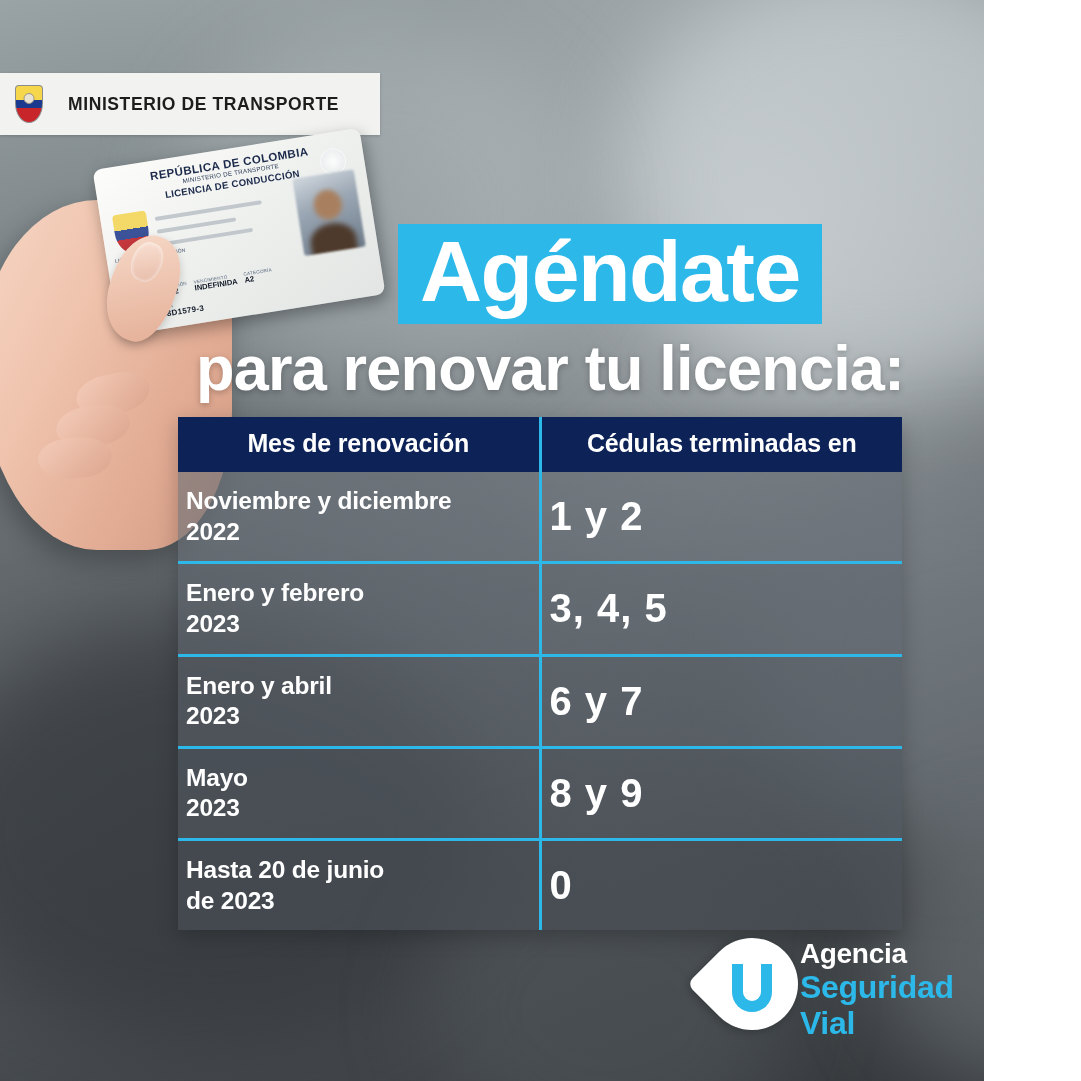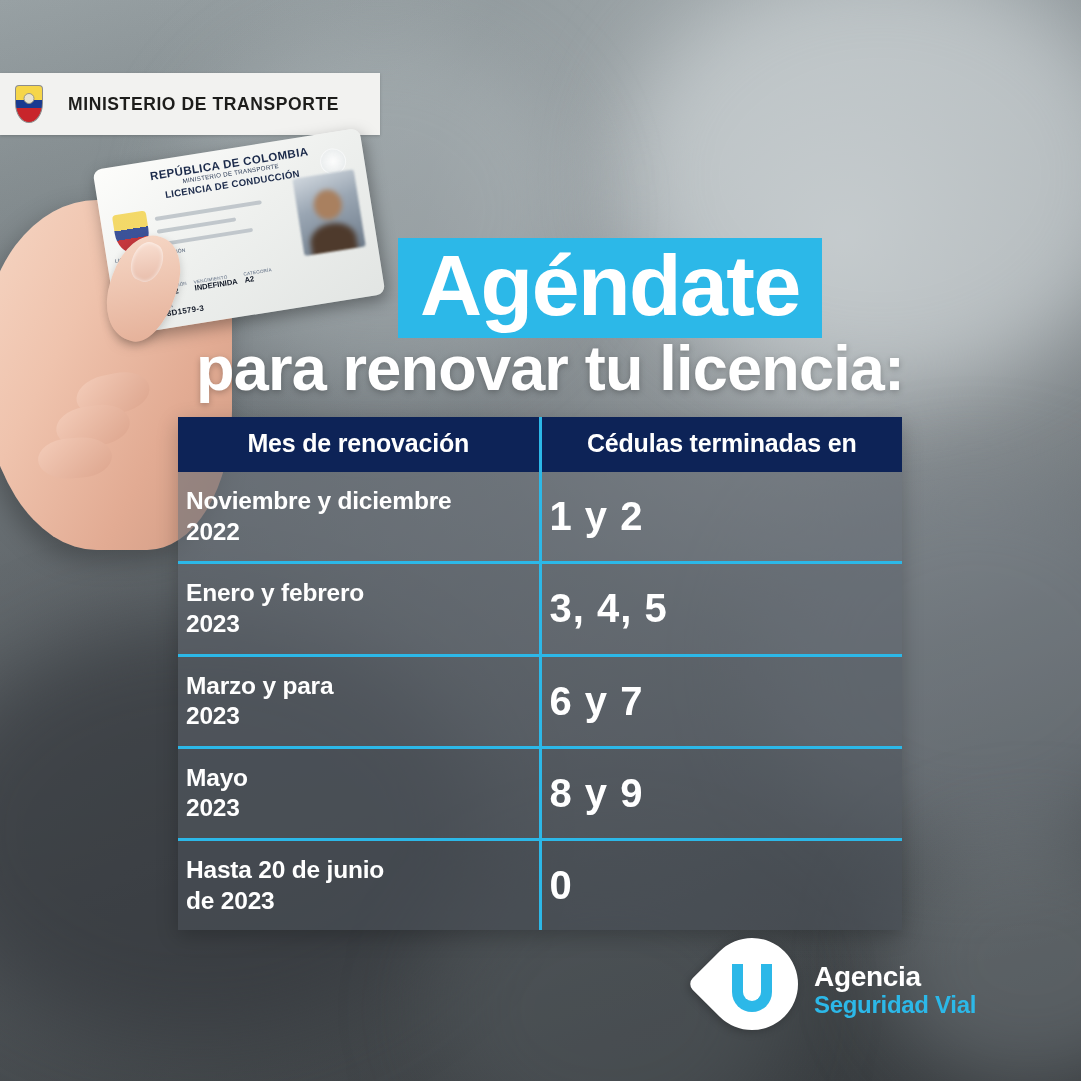--- a/index.html
+++ b/index.html
@@ -3,21 +3,21 @@
 <meta charset="utf-8">
 <style>
   * { box-sizing: border-box; margin: 0; padding: 0; }
   html, body {
     width: 1081px; height: 1081px;
     font-family: "Liberation Sans", sans-serif;
     overflow: hidden;
   }
   #poster {
     position: relative;
-    width: 1081px; height: 1081px;
+    width: 984px; height: 1081px;
     background:
       radial-gradient(circle at 78% 22%, rgba(215,220,222,0.55) 0%, rgba(160,168,172,0.25) 35%, rgba(0,0,0,0) 62%),
       radial-gradient(circle at 14% 74%, rgba(70,74,78,0.55) 0%, rgba(60,64,68,0.15) 45%, rgba(0,0,0,0) 70%),
       linear-gradient(160deg, #9aa3a6 0%, #8d9699 14%, #7e868a 30%, #6d7478 46%, #575d61 62%, #43484b 78%, #35393c 100%);
     overflow: hidden;
   }
   
   .blob { position: absolute; border-radius: 50%; filter: blur(42px); }
   .b1 { width: 520px; height: 430px; left: 620px; top: -40px;  background: rgba(222,228,230,0.50); }
   .b2 { width: 400px; height: 360px; left: 180px; top: 30px;   background: rgba(196,204,206,0.35); }
@@ -160,21 +160,21 @@
   }
   .lic-f { line-height: 1.15; }
   .lic-f .k { font-size: 4.6px; color: #5b6a80; letter-spacing: 0.2px; white-space: nowrap; }
   .lic-f .v { font-size: 7.6px; font-weight: bold; color: #131a28; white-space: nowrap; }
   .lic-serial { position: absolute; left: 10px; bottom: 9px; line-height: 1.1; }
   .lic-serial .k { font-size: 4.4px; color: #5b6a80; }
   .lic-serial .v { font-size: 8px; font-weight: bold; color: #131a28; letter-spacing: 0.3px; }
 
   
   .headline-hi {
-    position: absolute; left: 398px; top: 238px;
+    position: absolute; left: 398px; top: 224px;
     background: #2cb8e8;
     padding: 4px 22px 10px 22px;
   }
   .headline-hi span {
     font-size: 86px; font-weight: bold; color: #ffffff;
     letter-spacing: -1.5px; line-height: 1.0;
     font-family: "Liberation Sans", sans-serif;
   }
   .headline-sub {
     position: absolute; left: 196px; top: 332px;
@@ -244,21 +244,21 @@
     border-right: 11px solid #2cb8e8;
     border-bottom: 11px solid #2cb8e8;
     border-radius: 0 0 26px 26px;
     box-sizing: border-box;
   }
   .logo-text { line-height: 1.12; }
   .logo-text .l1, .logo-text .l2 {
     font-size: 28px; font-weight: bold; color: #ffffff; letter-spacing: -0.3px;
   }
   .logo-text .l3 {
-    font-size: 24px; font-weight: bold; color: #2cb8e8; letter-spacing: -0.3px;
+    font-size: 32px; font-weight: bold; color: #2cb8e8; letter-spacing: -0.3px;
   }
 </style>
 </head>
 <body>
 
 <div id="poster">
 
   <div class="blob b1"></div>
   <div class="blob b2"></div>
   <div class="blob b3"></div>
@@ -347,21 +347,21 @@
       </tr>
       <tr>
         <td class="month">
           <span>Enero y febrero</span><br>
           <span>2023</span>
         </td>
         <td class="digits">3, 4, 5</td>
       </tr>
       <tr>
         <td class="month">
-          <span>Marzo y para</span><br>
+          <span>Enero y abril</span><br>
           <span>2023</span>
         </td>
         <td class="digits">6 y 7</td>
       </tr>
       <tr>
         <td class="month">
           <span>Mayo</span><br>
           <span>2023</span>
         </td>
         <td class="digits">8 y 9</td>

